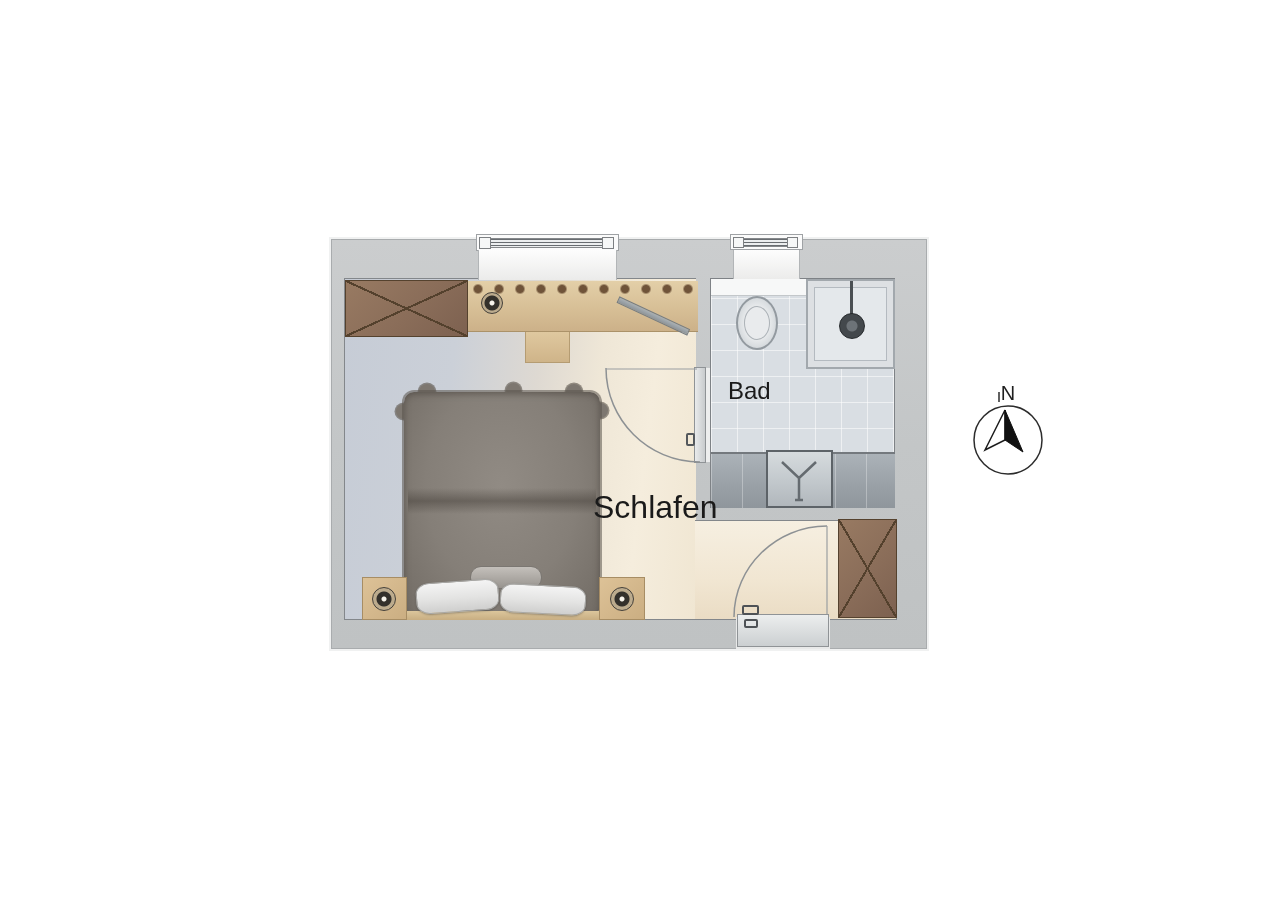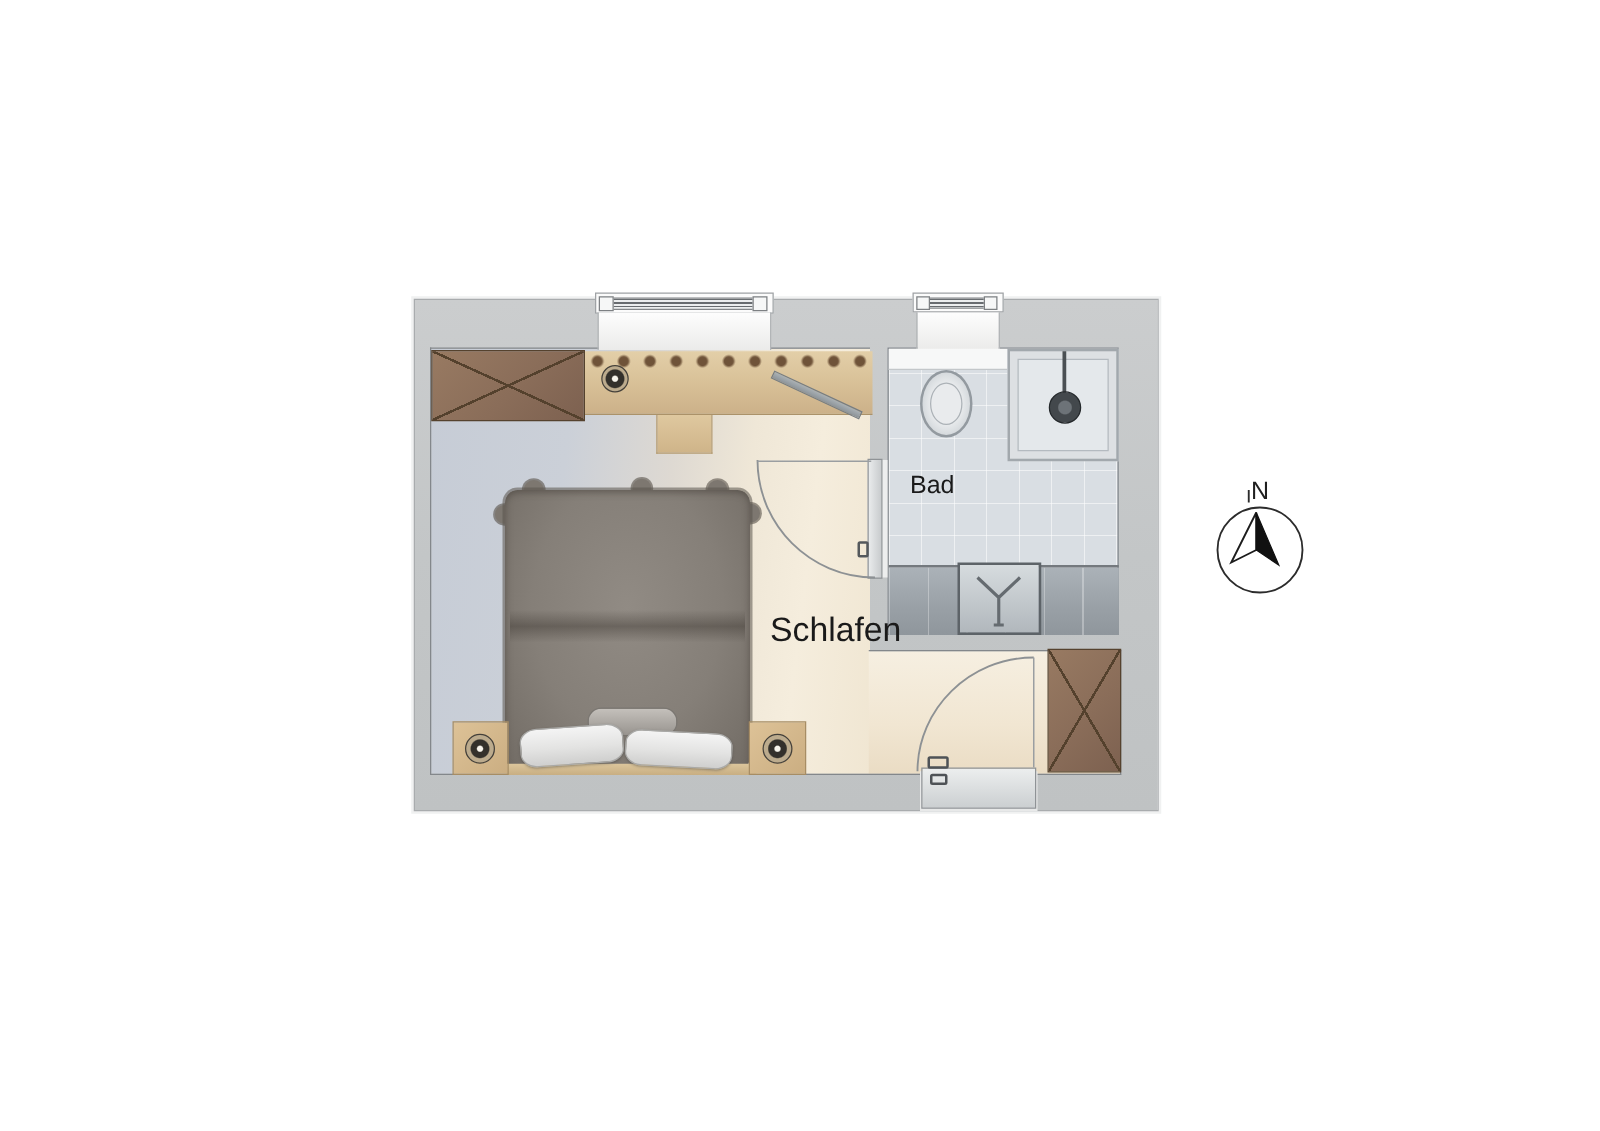--- a/index.html
+++ b/index.html
@@ -95,22 +95,22 @@
   .handle-v{left:686px;top:433px;width:9px;height:13px;border:2px solid #54585c;border-radius:2px;background:rgba(0,0,0,0);}
   .door-gap-h{left:736px;top:617px;width:94px;height:32px;background:#e8e9e9;}
   .door-slab-h{left:737px;top:614px;width:92px;height:33px;
       background:linear-gradient(180deg,#eceeee,#cbcfd1);border:1px solid #8f9396;}
   .handle-h1{left:742px;top:605px;width:17px;height:10px;border:2px solid #4e5256;border-radius:2px;}
   .handle-h2{left:744px;top:619px;width:14px;height:9px;border:2px solid #4e5256;border-radius:2px;}
 
   svg.overlay{left:0;top:0;width:1280px;height:905px;pointer-events:none;}
 
   .room-label{color:#1a1a1a;white-space:nowrap;}
-  .label-schlafen{left:616px;top:489px;font-size:27px;}
-  .label-bad{left:728px;top:377px;font-size:20px;}
+  .label-schlafen{left:593px;top:489px;font-size:32px;}
+  .label-bad{left:728px;top:377px;font-size:24px;}
 
   .compass{left:971px;top:384px;width:74px;height:96px;}
   .compass-n{position:absolute;left:0;top:-2px;width:74px;text-align:center;
       font-size:20px;color:#1f1f1f;}
 </style>
 </head>
 <body>
 
 <div id="canvas">
 

